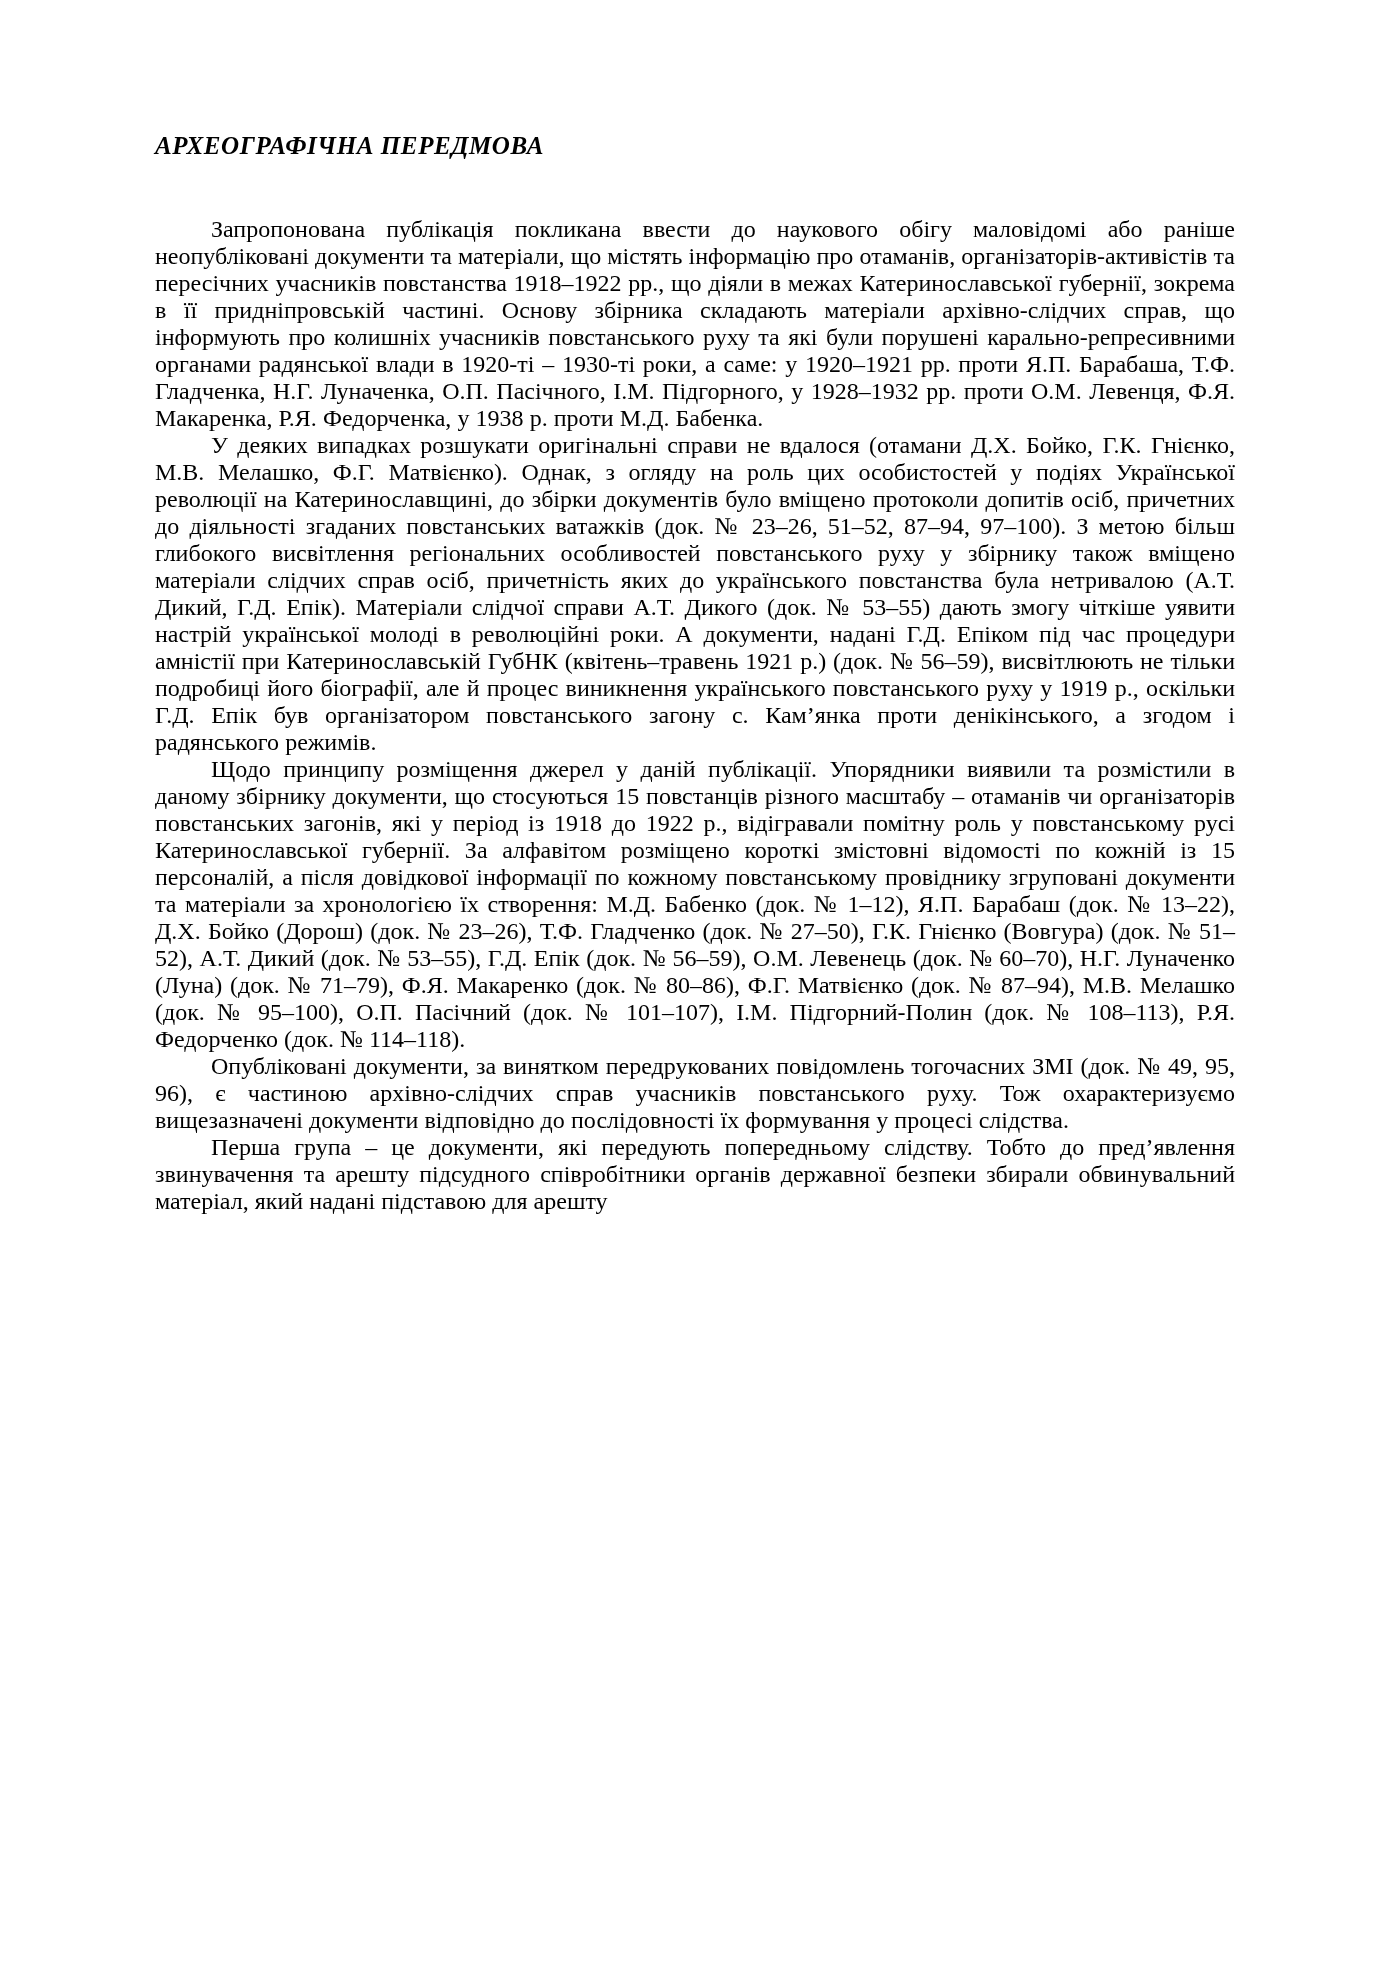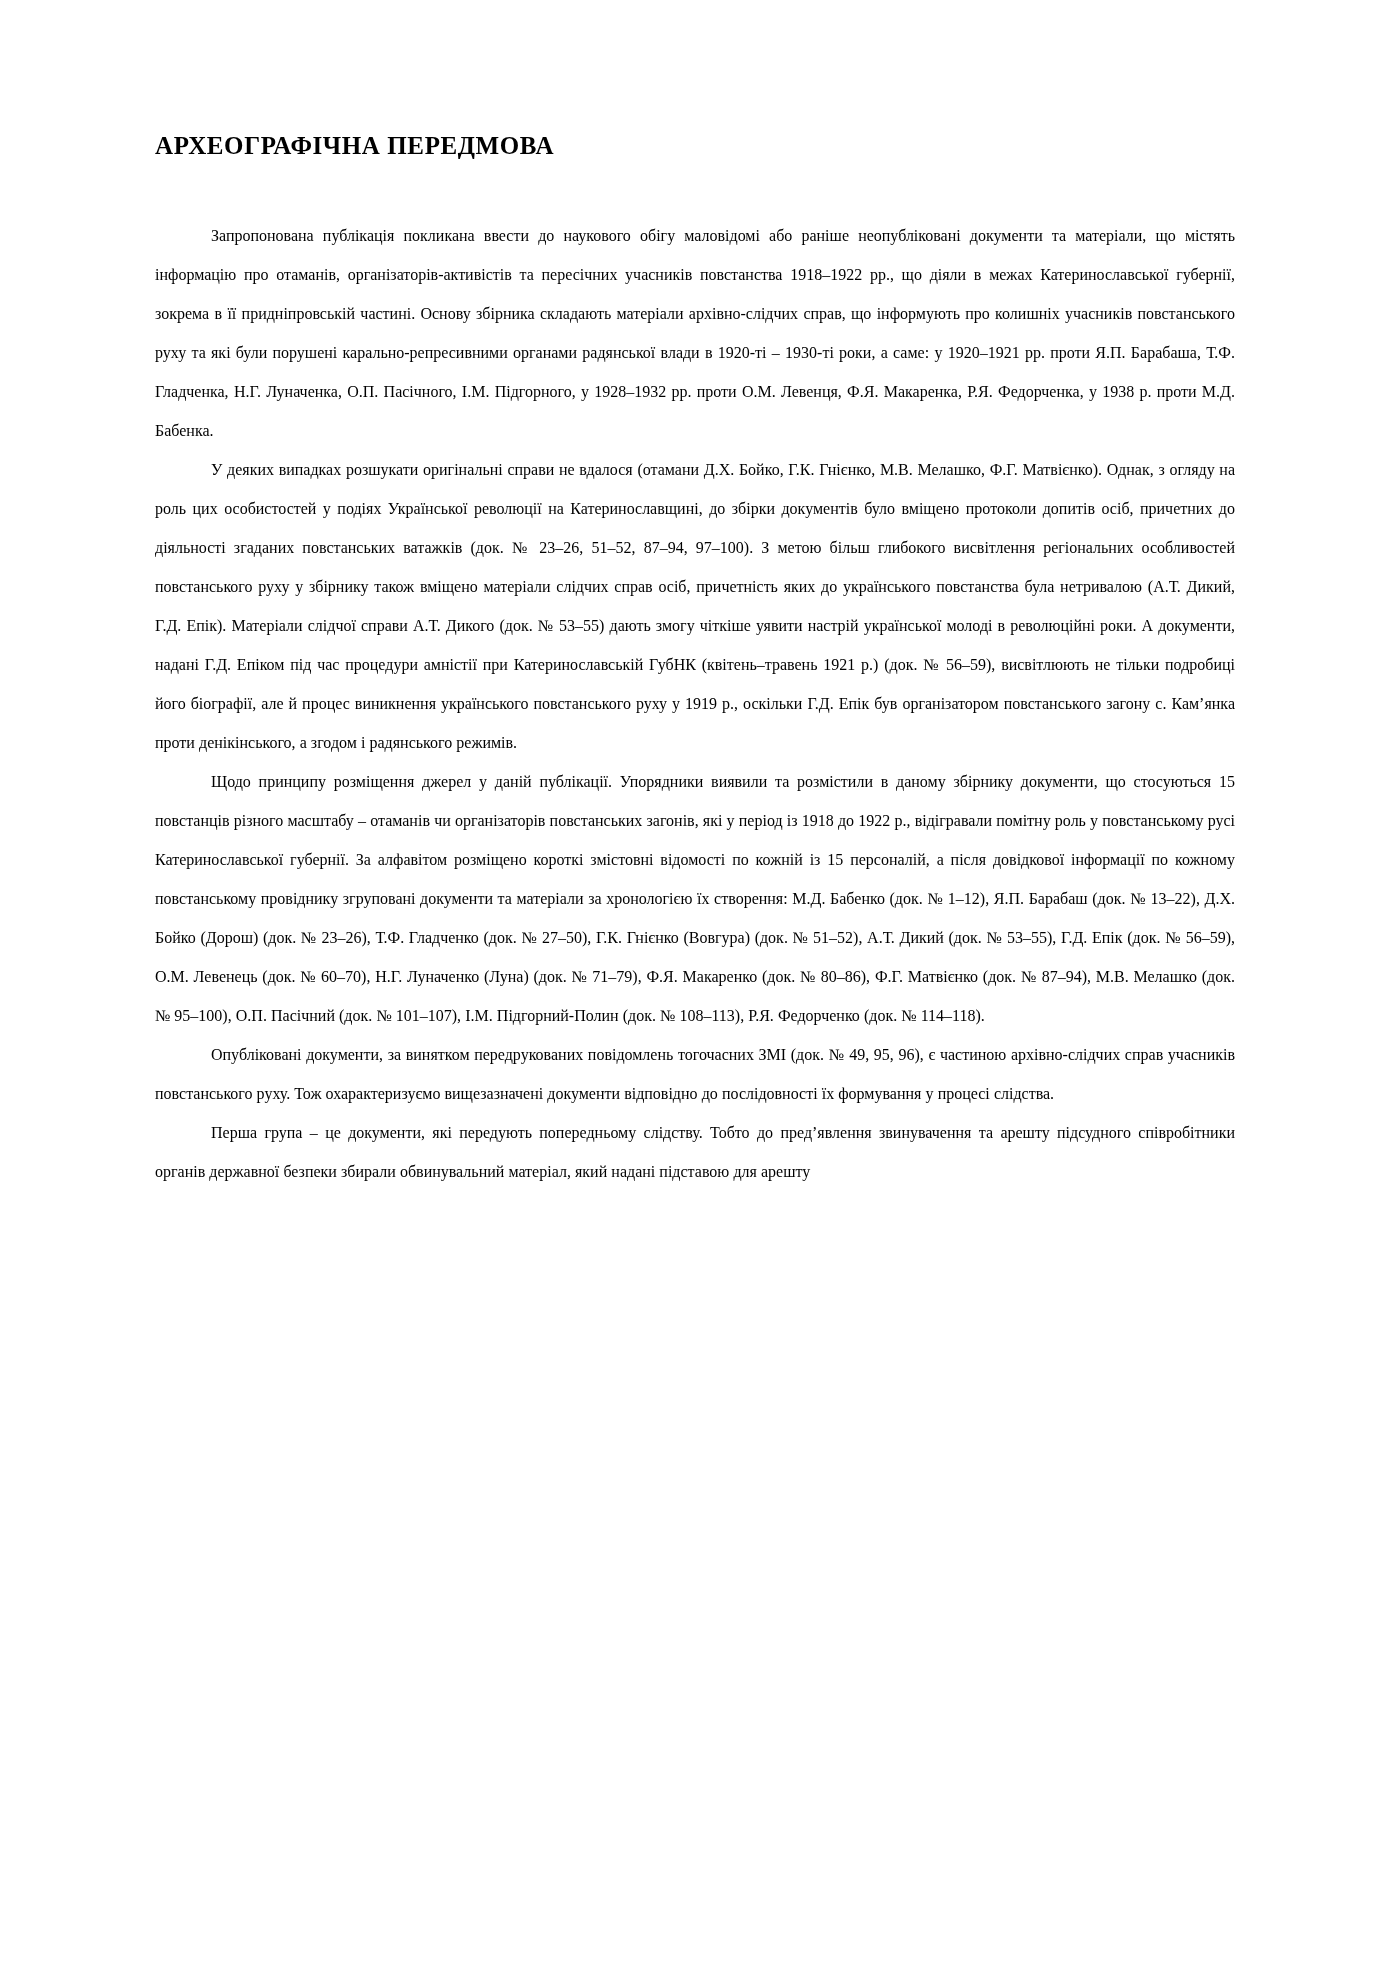--- a/index.html
+++ b/index.html
@@ -31,32 +31,33 @@
   .page-title {
     font-size: 25px;
     font-weight: bold;
     letter-spacing: 0.6px;
     margin: 0;
     padding: 0;
     position: absolute;
     top: 132px;
     left: 0;
     white-space: nowrap;
+    font-style: italic;
   }
   .body-text {
     position: absolute;
     top: 216px;
     left: 0;
     width: 1080px;
   }
   p.para {
     margin: 0;
     padding: 0;
-    font-size: 16px;
-    line-height: 39px;
+    font-size: 24px;
+    line-height: 27px;
     text-align: justify;
     text-justify: inter-word;
     text-indent: 56px;
     hyphens: manual;
     word-spacing: 0.1px;
   }
   p.para:last-child {
     text-align: justify;
   }
 </style>

